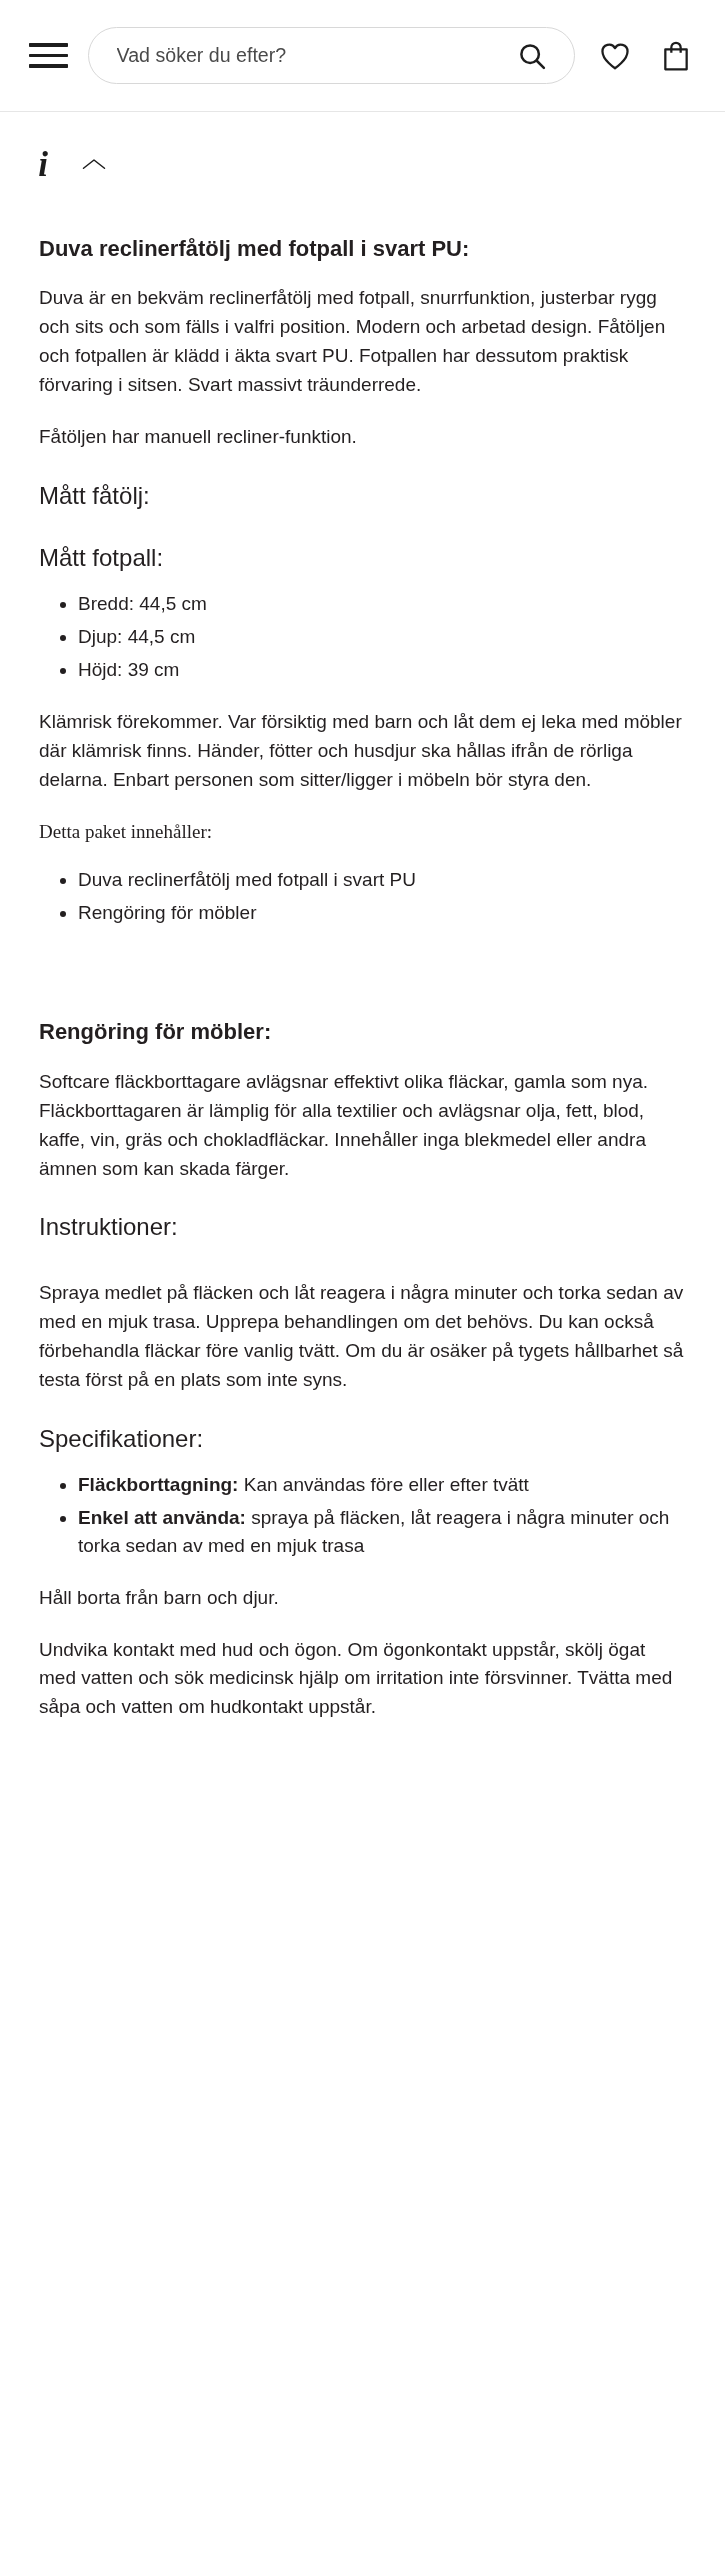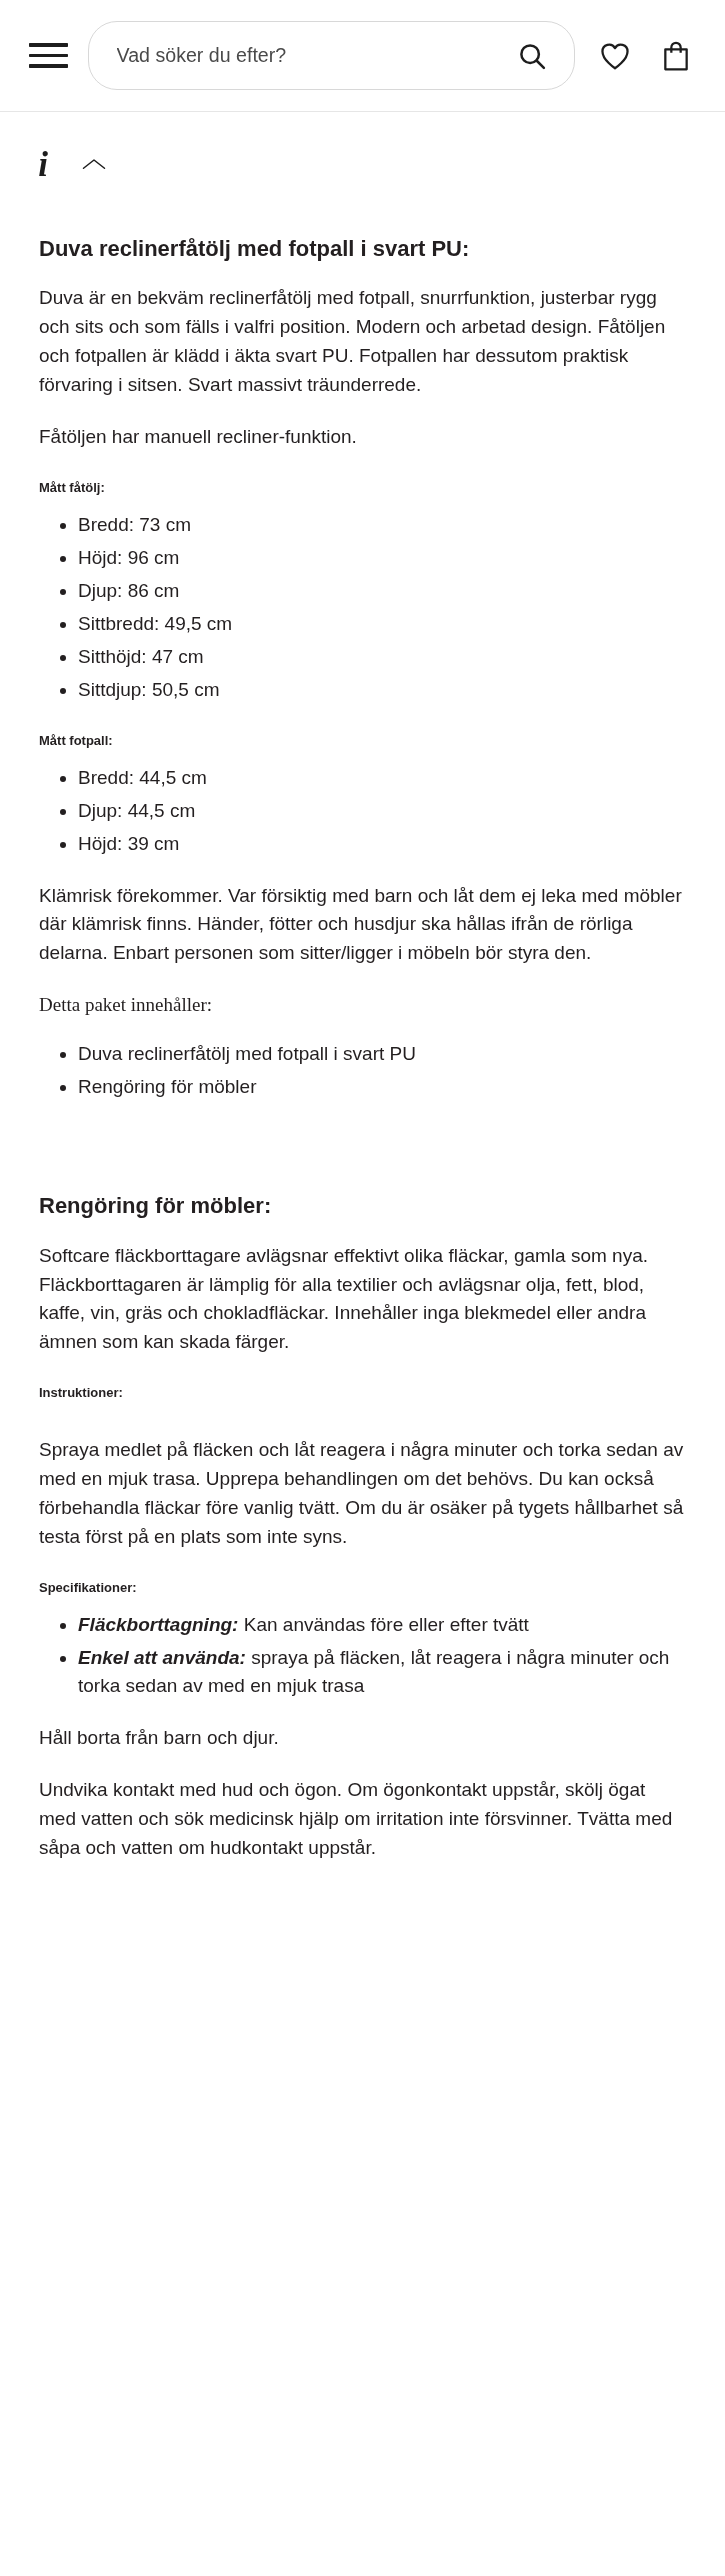--- a/index.html
+++ b/index.html
@@ -38,21 +38,21 @@
   }
   .hamburger span {
     display: block;
     height: 3.8px;
     width: 39px;
     background: #1d1d1d;
     border-radius: 0.8px;
   }
   .searchbox {
     flex: 1 1 auto;
-    height: 69px;
+    height: 57px;
     border: 1.5px solid #d8d8d8;
     border-radius: 29px;
     display: flex;
     align-items: center;
     padding: 0 21px 0 26px;
     background: #fff;
     min-width: 0;
   }
   .searchbox input {
     border: none;
@@ -117,39 +117,39 @@
     line-height: 1.52;
     color: #231f20;
   }
   .content h3 {
     font-size: 22px;
     font-weight: 700;
     margin: 21px 0 19.6px 0;
     line-height: 1.45;
   }
   .content h4 {
-    font-size: 13px;
-    font-weight: 700;
+    font-size: 24px;
+    font-weight: 400;
     margin: 26px 0 13.6px 0;
   }
   .content p {
     margin: 12px 0 23px 0;
   }
   .content p.tight { margin-bottom: 19.6px; font-family: Liberation Serif, serif; }
   .content ul {
     margin: 4.5px 0 23px 0;
     padding-left: 39px;
   }
   .content li {
     margin: 0 0 4.5px 0;
     line-height: 1.5;
   }
   .spacer-lg { height: 45px; }
   .lead-gap { height: 7.6px; }
-  strong { font-weight: 700; font-style: italic; }
+  strong { font-weight: 700; }
 </style>
 </head>
 <body>
 
 <div class="topbar">
 
   <div class="hamburger">
     <span></span>
     <span></span>
     <span></span>
@@ -190,28 +190,20 @@
 
 <div class="content">
 
   <h3>Duva reclinerfåtölj med fotpall i svart PU:</h3>
 
   <p>Duva är en bekväm reclinerfåtölj med fotpall, snurrfunktion, justerbar rygg och sits och som fälls i valfri position. Modern och arbetad design. Fåtöljen och fotpallen är klädd i äkta svart PU. Fotpallen har dessutom praktisk förvaring i sitsen. Svart massivt träunderrede.</p>
 
   <p>Fåtöljen har manuell recliner-funktion.</p>
 
   <h4>Mått fåtölj:</h4>
-  <ul>
-    <li>Bredd: 73 cm</li>
-    <li>Höjd: 96 cm</li>
-    <li>Djup: 86 cm</li>
-    <li>Sittbredd: 49,5 cm</li>
-    <li>Sitthöjd: 47 cm</li>
-    <li>Sittdjup: 50,5 cm</li>
-  </ul>
 
   <h4>Mått fotpall:</h4>
   <ul>
     <li>Bredd: 44,5 cm</li>
     <li>Djup: 44,5 cm</li>
     <li>Höjd: 39 cm</li>
   </ul>
 
   <p>Klämrisk förekommer. Var försiktig med barn och låt dem ej leka med möbler där klämrisk finns. Händer, fötter och husdjur ska hållas ifrån de rörliga delarna. Enbart personen som sitter/ligger i möbeln bör styra den.</p>
 

